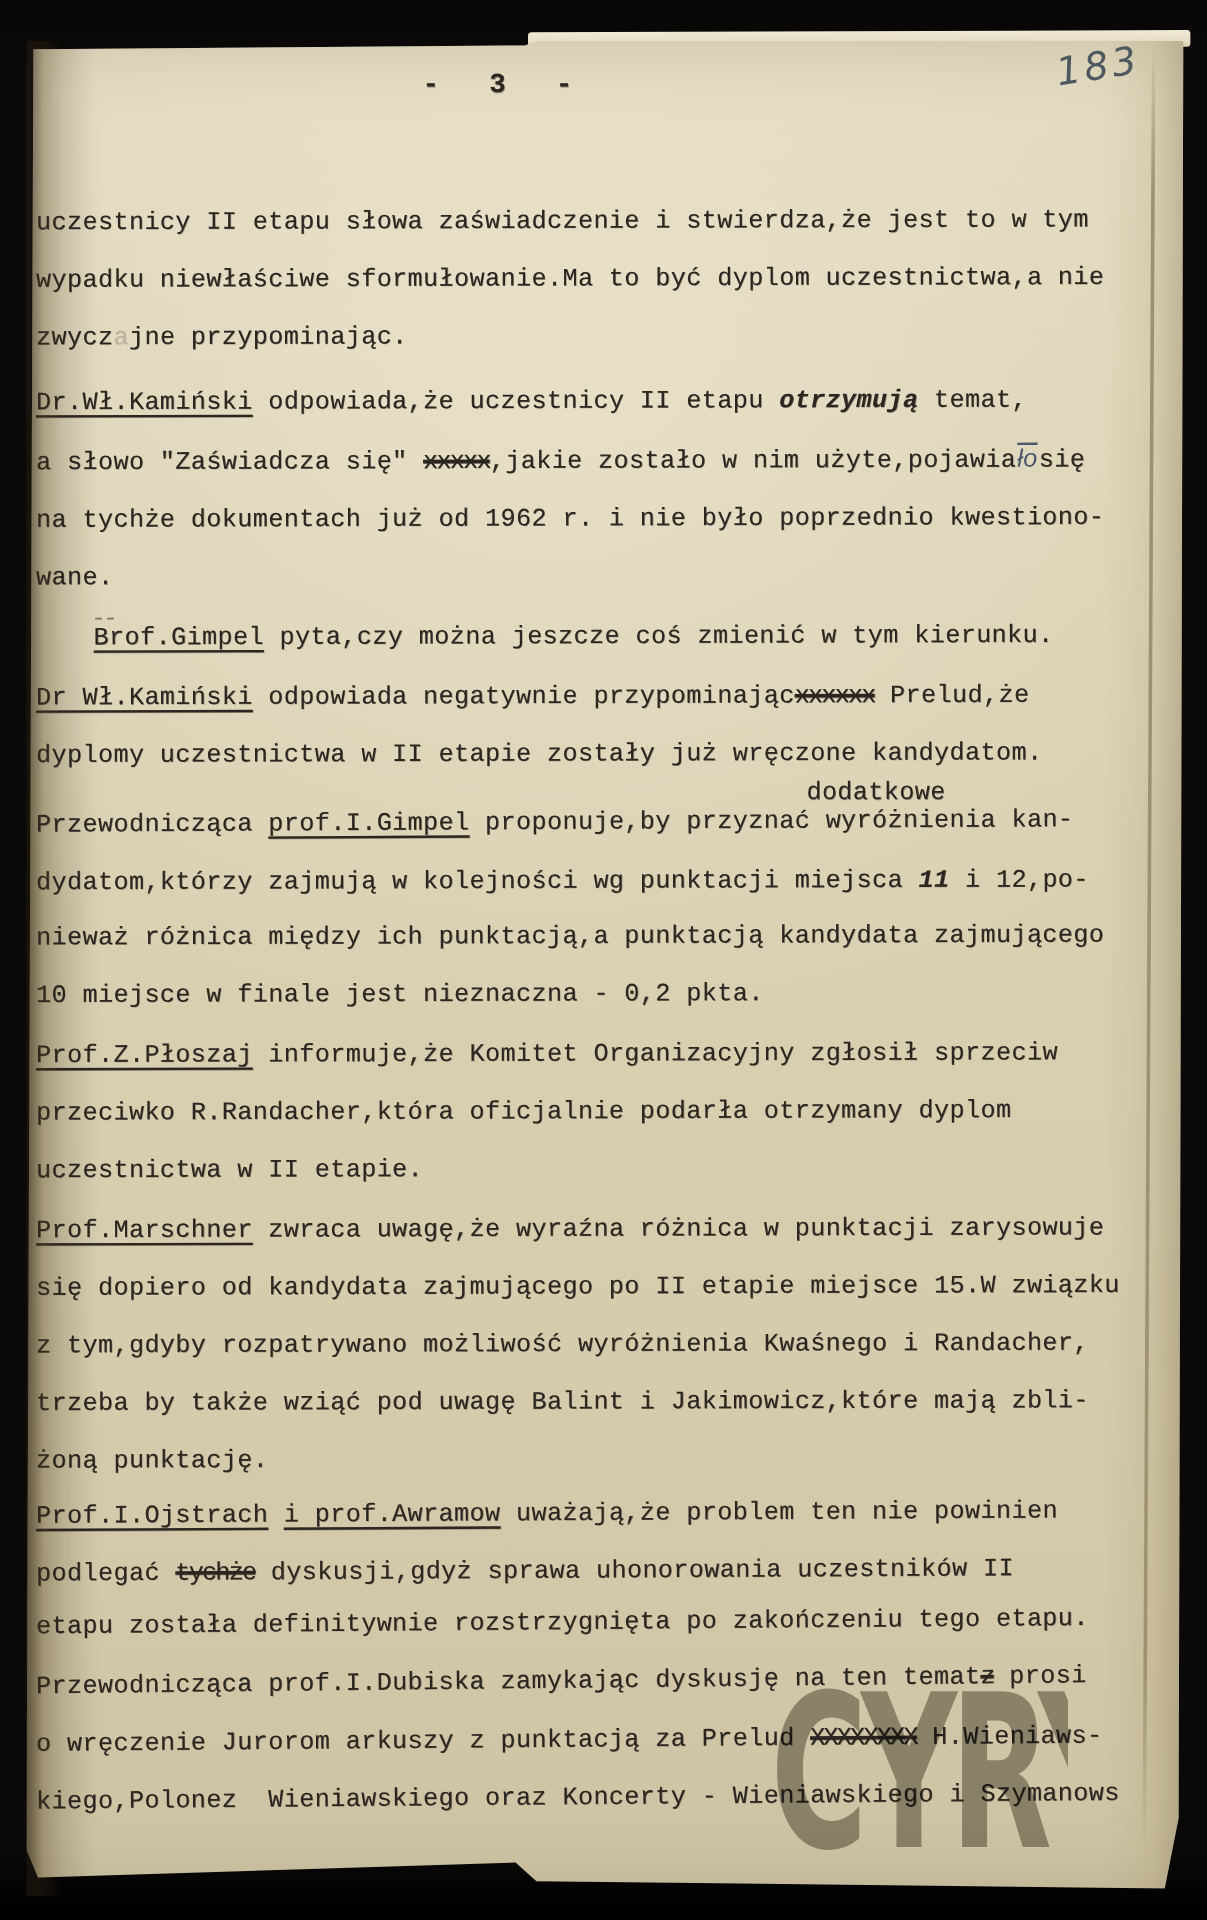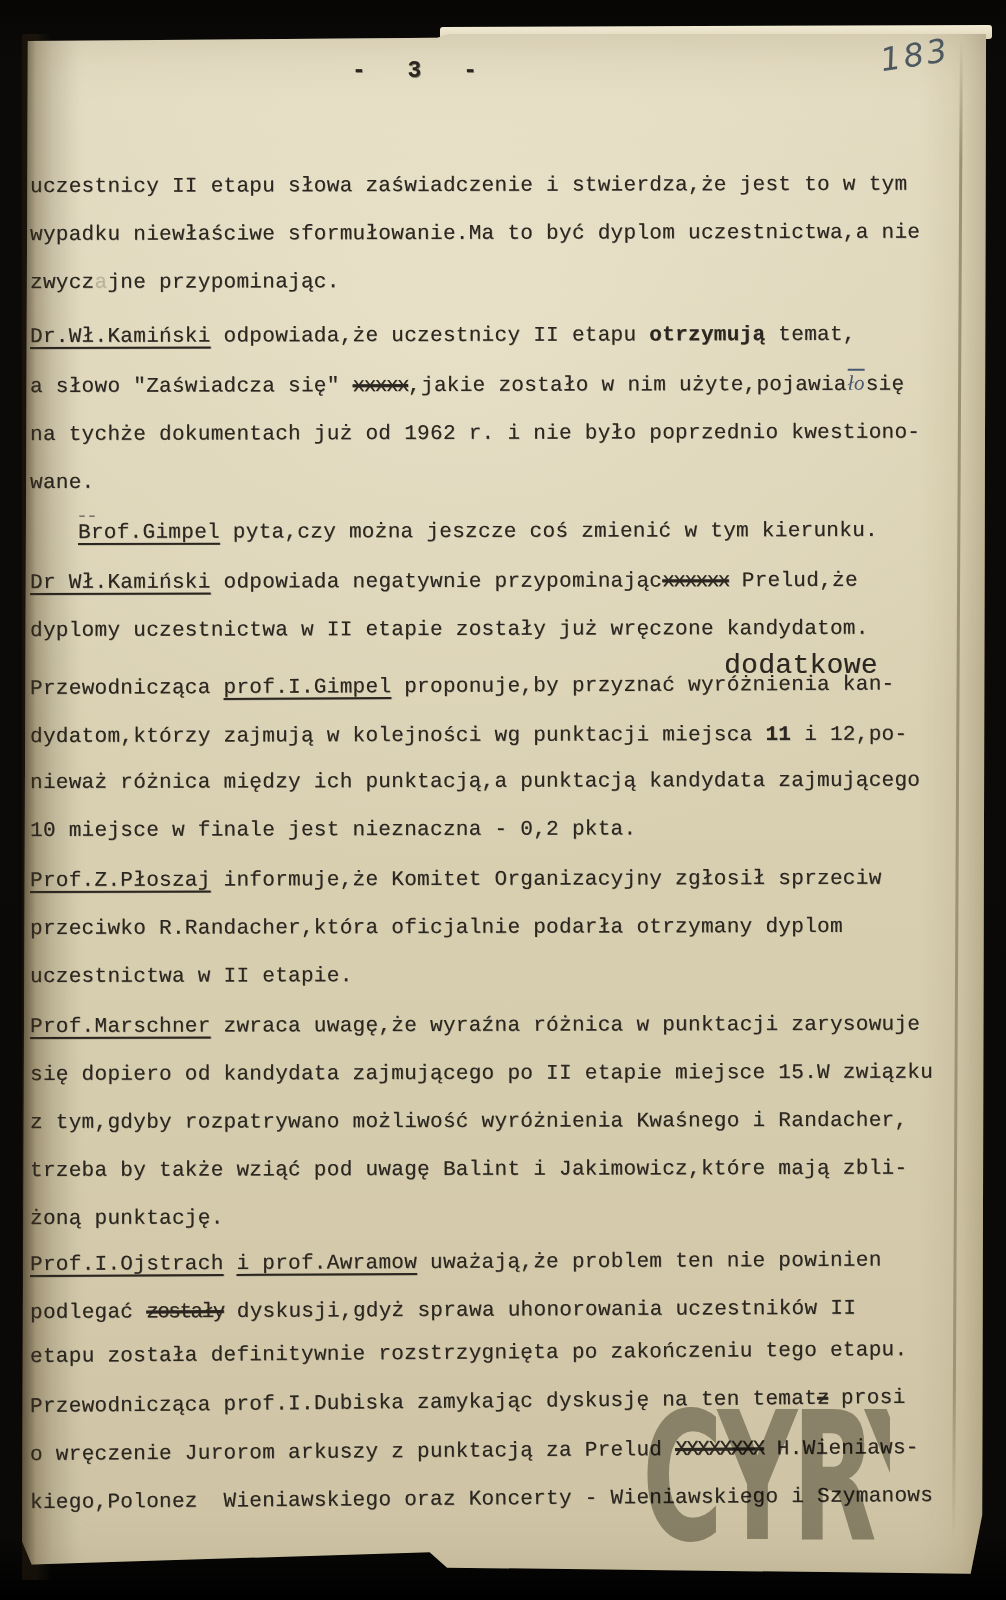--- a/index.html
+++ b/index.html
@@ -37,24 +37,24 @@
   }
   .ln{
     position:absolute;white-space:pre;
     font-size:21px;line-height:26px;color:#2b2620;
     letter-spacing:0.3px;
     text-shadow:0.5px 0.4px 0.5px rgba(43,38,30,0.45);
     transform:rotate(-0.15deg);transform-origin:left center;
   }
   .u{text-decoration:underline;text-decoration-thickness:2px;text-underline-offset:5px;}
   .x{font-weight:normal;text-decoration:line-through;text-decoration-thickness:2.5px;letter-spacing:-1.5px;}
-  .ov{font-weight:bold;}
+  .ov{font-weight:bold;font-style:italic;}
   .faded{opacity:0.22;}
   .hw{
-    font-family:Liberation Serif, serif;font-style:italic;
+    font-family:Liberation Sans, sans-serif;font-style:italic;
     color:#49586e;text-shadow:none;
     text-decoration:overline;text-decoration-thickness:2px;
     padding:0 1px;
     text-align:center;
   }
   .pagenum{
     position:absolute;left:352px;top:58px;
     font-size:23px;font-weight:bold;letter-spacing:14px;color:#2b2620;
     text-shadow:0.6px 0.5px 0.6px rgba(43,38,30,0.5);
   }
@@ -62,22 +62,22 @@
     position:absolute;left:880px;top:36px;
     font-family:"DejaVu Sans",sans-serif;font-style:italic;
     font-size:32px;color:#4e585f;letter-spacing:3px;
     transform:rotate(-9deg);text-shadow:none;
   }
   .stray{
     position:absolute;left:76px;top:505px;color:#2b2620;opacity:0.55;
     font-size:20px;letter-spacing:-2px;
   }
   .insert{
-    position:absolute;left:724px;top:650px;
-    font-size:28px;color:#2b2620;letter-spacing:0.3px;
+    position:absolute;left:672px;top:650px;
+    font-size:21px;color:#2b2620;letter-spacing:0.3px;
     text-shadow:0.5px 0.4px 0.5px rgba(43,38,30,0.45);
   }
   .watermark{
     position:absolute;left:642px;top:1398px;width:400px;height:180px;
     overflow:hidden;pointer-events:none;
     font-family:"DejaVu Sans","Liberation Sans",sans-serif;
     font-weight:bold;font-size:178px;line-height:160px;
     color:rgba(96,93,78,0.55);
     transform:scaleX(0.62);transform-origin:left top;
     letter-spacing:-9px;
@@ -123,21 +123,21 @@
   <div class="ln" style="left:30px;top:916px;"><span>przeciwko R.Randacher,która oficjalnie podarła otrzymany dyplom</span></div>
   <div class="ln" style="left:30px;top:964px;"><span>uczestnictwa w II etapie.</span></div>
 
   <div class="ln" style="left:30px;top:1014px;"><span class="u">Prof.Marschner</span><span> zwraca uwagę,że wyraźna różnica w punktacji zarysowuje</span></div>
   <div class="ln" style="left:30px;top:1062px;"><span>się dopiero od kandydata zajmującego po II etapie miejsce 15.W związku</span></div>
   <div class="ln" style="left:30px;top:1110px;"><span>z tym,gdyby rozpatrywano możliwość wyróżnienia Kwaśnego i Randacher,</span></div>
   <div class="ln" style="left:30px;top:1158px;"><span>trzeba by także wziąć pod uwagę Balint i Jakimowicz,które mają zbli-</span></div>
   <div class="ln" style="left:30px;top:1206px;"><span>żoną punktację.</span></div>
 
   <div class="ln r-03" style="left:30px;top:1252px;"><span class="u">Prof.I.Ojstrach</span><span> </span><span class="u">i prof.Awramow</span><span> uważają,że problem ten nie powinien</span></div>
-  <div class="ln r-03" style="left:30px;top:1300px;"><span>podlegać </span><span class="x">zostały</span><span> dyskusji,gdyż sprawa uhonorowania uczestników II</span></div>
+  <div class="ln r-03" style="left:30px;top:1300px;"><span>podlegać </span><span class="x">tychże</span><span> dyskusji,gdyż sprawa uhonorowania uczestników II</span></div>
   <div class="ln r-045" style="left:30px;top:1344px;"><span>etapu została definitywnie rozstrzygnięta po zakończeniu tego etapu.</span></div>
 
   <div class="ln r-06" style="left:30px;top:1394px;"><span>Przewodnicząca prof.I.Dubiska zamykając dyskusję na ten temat</span><span class="x">z</span><span> prosi</span></div>
   <div class="ln r-045" style="left:30px;top:1442px;"><span>o wręczenie Jurorom arkuszy z punktacją za Prelud </span><span class="x">XXXXXXXX</span><span> H.Wieniaws-</span></div>
   <div class="ln r-045" style="left:30px;top:1490px;"><span>kiego,Polonez  Wieniawskiego oraz Koncerty - Wieniawskiego i Szymanows</span></div>
 
   <div class="watermark">CYRYL</div>
   <div class="spine-shadow"></div>
 </div>
 

